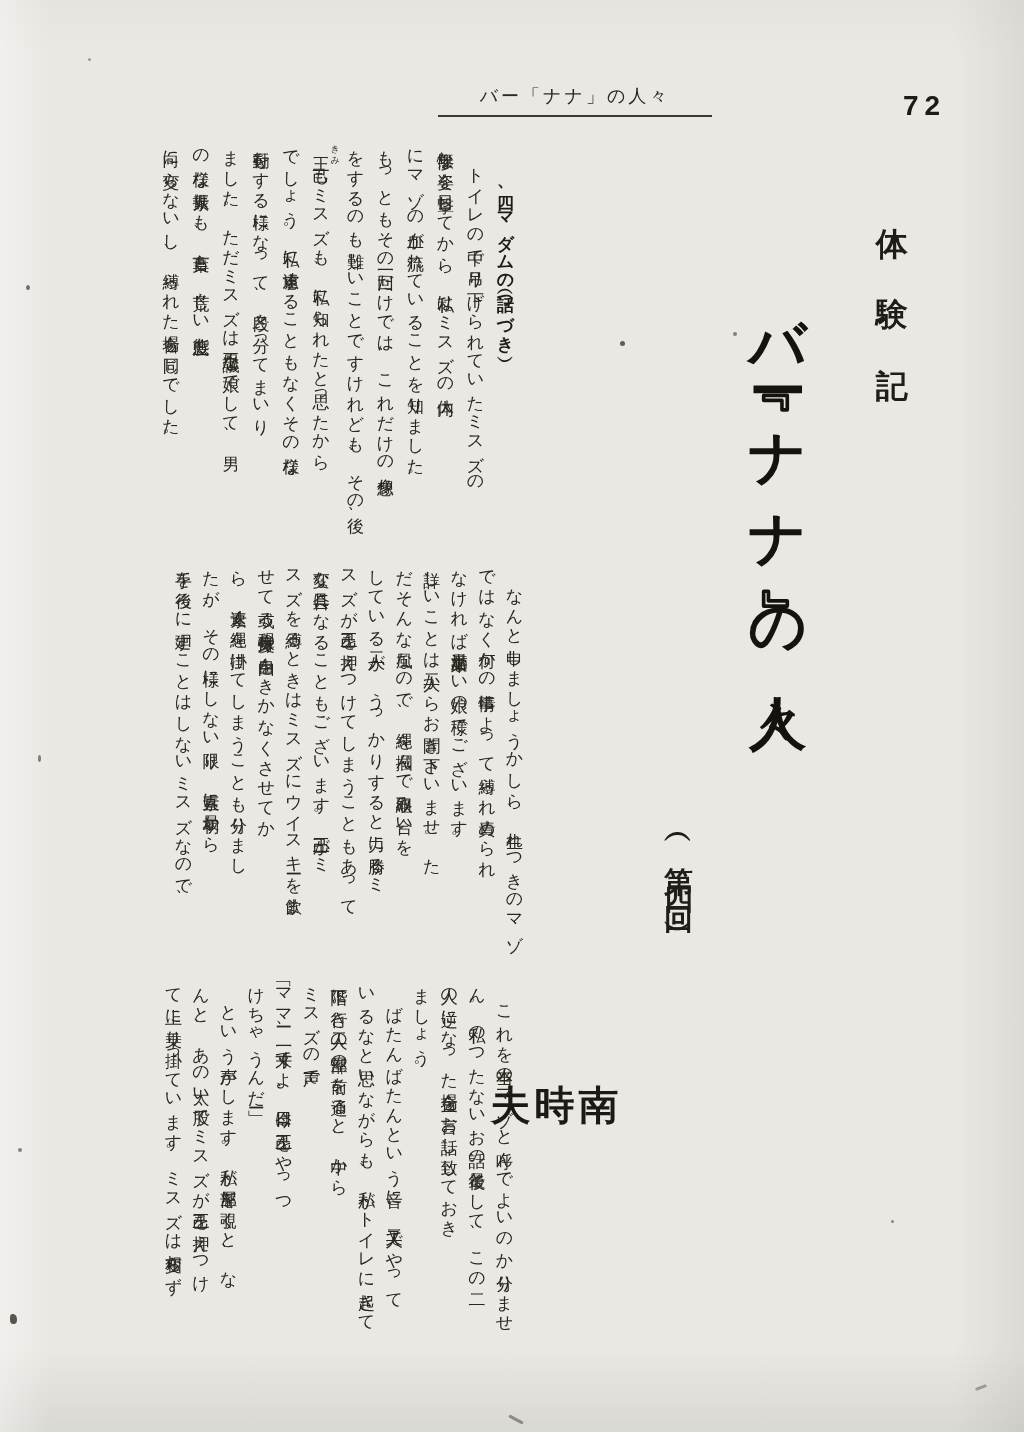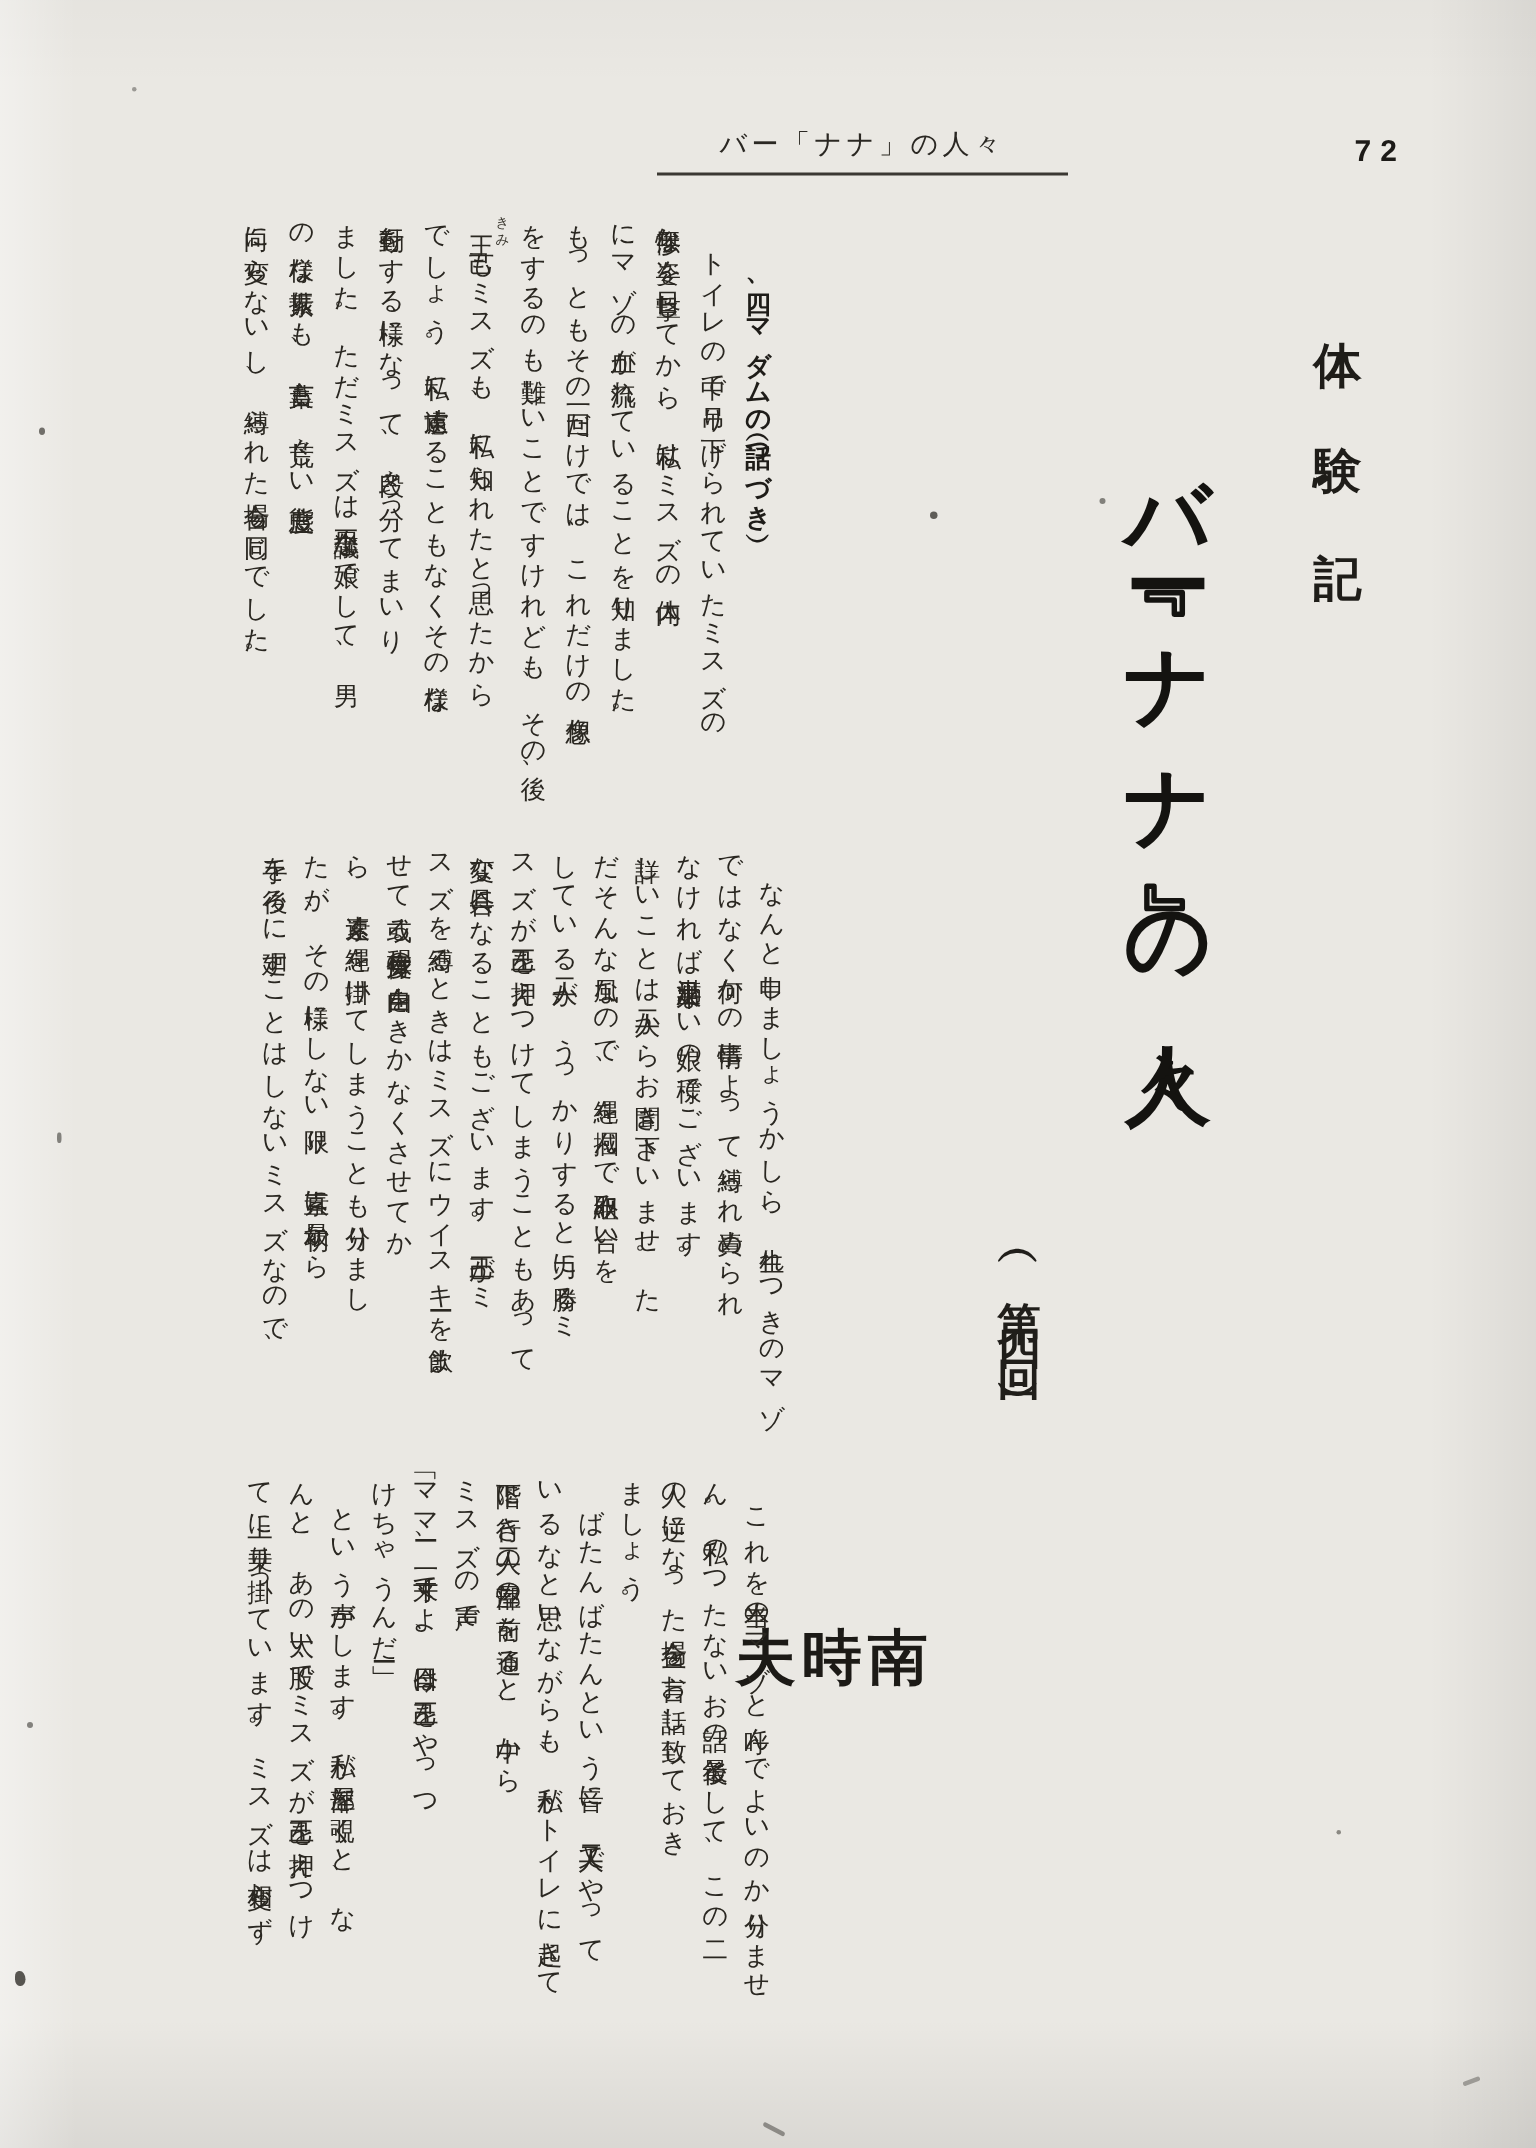--- a/index.html
+++ b/index.html
@@ -23,21 +23,21 @@
   
   .running-header{
     position:absolute;top:84px;left:438px;width:274px;
     text-align:center;font-size:18px;letter-spacing:3px;
     padding-bottom:7px;border-bottom:2px solid #3b3833;
     color:#2b2823;
   }
   .page-number{
     position:absolute;top:90px;left:903px;
     font-family:"Liberation Sans","DejaVu Sans",sans-serif;
-    font-weight:700;font-size:20px;letter-spacing:6px;color:#1d1b18;
+    font-weight:700;font-size:28px;letter-spacing:6px;color:#1d1b18;
   }
   
   .category{left:874px;top:202px;font-size:32px;font-weight:700;letter-spacing:70px;color:#1f1d19;}
   .main-title{left:746px;top:280px;font-size:57px;font-weight:700;letter-spacing:16px;color:#141310;}
   .installment{left:662px;top:824px;font-size:29px;font-weight:700;letter-spacing:20px;color:#201e1a;}
   .author{
     position:absolute;left:572px;top:842px;height:420px;width:48px;
     display:flex;flex-direction:column;justify-content:space-between;
     align-items:center;font-size:40px;font-weight:600;color:#1c1a16;
   }

